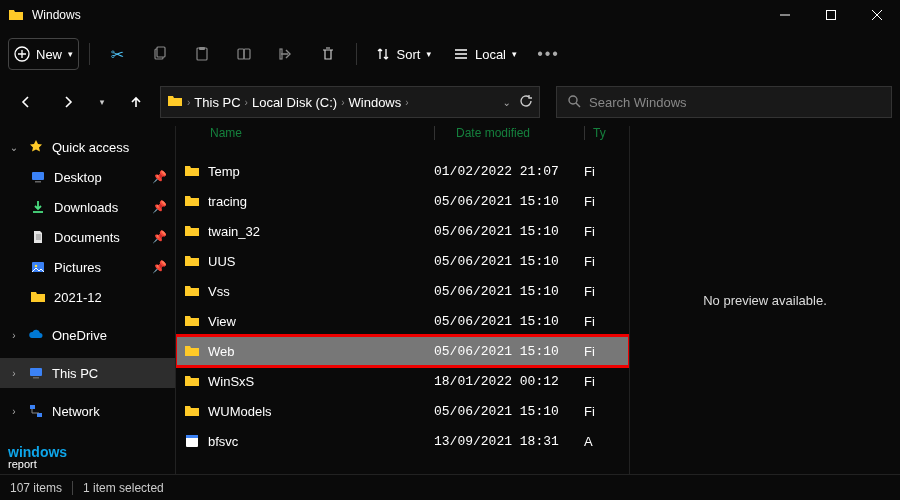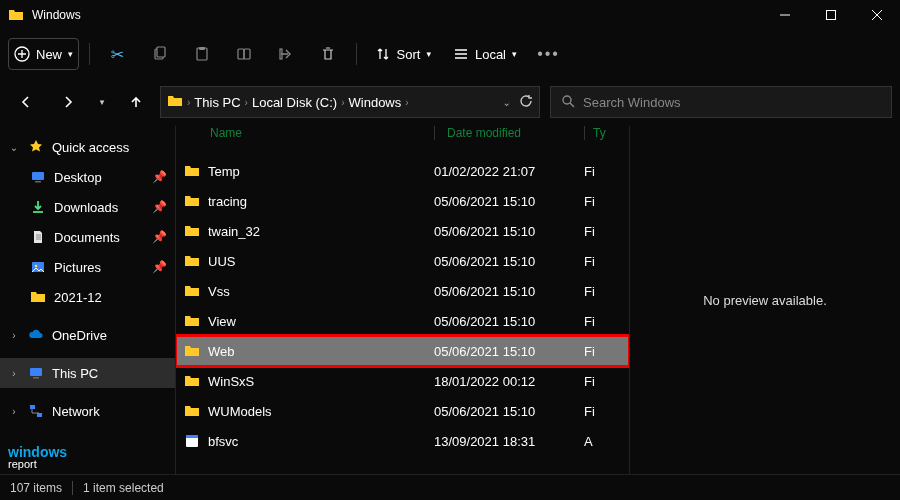--- a/index.html
+++ b/index.html
@@ -22,48 +22,48 @@
   .toolbar-btn svg, .toolbar-btn .glyph { width: 16px; height: 16px; }
   .more-dots { font-size: 16px; letter-spacing: 2px; color: #aaa; }
   
   
   .navbar { height: 48px; display: flex; align-items: center; padding: 0 8px; gap: 6px; background: #0a0a0a; }
   .nav-btn { width: 36px; height: 32px; display: flex; align-items: center; justify-content: center; color: #ccc; }
   .breadcrumb { flex: 0 0 380px; height: 32px; background: #191919; border: 1px solid #333; display: flex; align-items: center; padding: 0 6px; gap: 4px; font-size: 13px; }
   .breadcrumb .crumb { display: flex; align-items: center; gap: 6px; }
   .breadcrumb .sep { color: #888; font-size: 10px; }
   .bc-right { margin-left: auto; display: flex; gap: 8px; align-items: center; }
-  .searchbox { flex: 1; height: 32px; background: #191919; border: 1px solid #333; display: flex; align-items: center; padding: 0 10px; gap: 8px; color: #888; margin-left: 4px; }
+  .searchbox { flex: 1; height: 32px; background: #191919; border: 1px solid #333; display: flex; align-items: center; padding: 0 10px; gap: 8px; color: #888; margin-left: 10px; }
   
   
   .main { display: flex; height: calc(500px - 30px - 48px - 48px - 26px); background: #0a0a0a; }
   
   
   .sidebar { width: 176px; border-right: 1px solid #222; overflow-y: auto; padding: 6px 0; }
   .side-item { height: 30px; display: flex; align-items: center; padding: 0 8px; gap: 8px; font-size: 13px; }
   .side-item.indent { padding-left: 30px; }
   .side-item.selected { background: #2d2d2d; }
   .side-item .chev { width: 12px; font-size: 10px; color: #aaa; display: inline-flex; justify-content: center; }
   .side-item .icon { width: 16px; height: 16px; display: inline-flex; align-items: center; justify-content: center; }
   .side-item .pin { margin-left: auto; color: #888; font-size: 12px; }
   .side-item .label { white-space: nowrap; }
   
   
   .filelist { flex: 1; display: flex; flex-direction: column; border-right: 1px solid #222; overflow: hidden; }
   .columns { display: flex; align-items: flex-start; height: 30px; padding: 0 8px; font-size: 12px; color: #15803d; }
   .col-name { flex: 0 0 250px; padding-left: 26px; }
-  .col-date { flex: 0 0 150px; border-left: 1px solid #333; padding-left: 12px; }
+  .col-date { flex: 0 0 150px; border-left: 1px solid #333; padding-left: 21px; }
   .col-type { flex: 0 0 40px; border-left: 1px solid #333; padding-left: 8px; }
   .rows { flex: 1; overflow-y: auto; }
   .row { display: flex; align-items: center; height: 30px; padding: 0 8px; font-size: 13px; }
   .row.selected { background: #777; color: #fff; }
   .row.highlighted { outline: 3px solid #e00; outline-offset: -1px; }
   .row .icon { width: 16px; height: 16px; margin-right: 8px; }
   .row .c-name { flex: 0 0 250px; display: flex; align-items: center; }
-  .row .c-date { flex: 0 0 150px; }
+  .row .c-date { flex: 0 0 150px; font-family: Liberation Mono, monospace; }
   .row .c-type { flex: 0 0 40px; }
   
   
   .preview { width: 270px; display: flex; align-items: center; justify-content: center; font-size: 13px; color: #ddd; }
   
   
   .statusbar { height: 26px; display: flex; align-items: center; padding: 8px 10px; gap: 10px; font-size: 12px; background: #0a0a0a; border-top: 1px solid #222; color: #ccc; }
   .statusbar .sb-divider { width: 1px; height: 14px; background: #444; }
   
   

